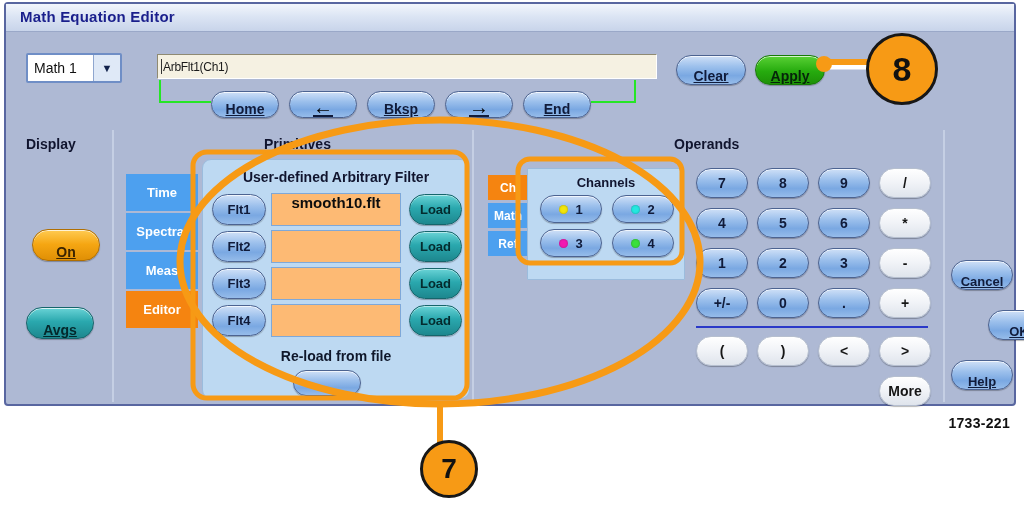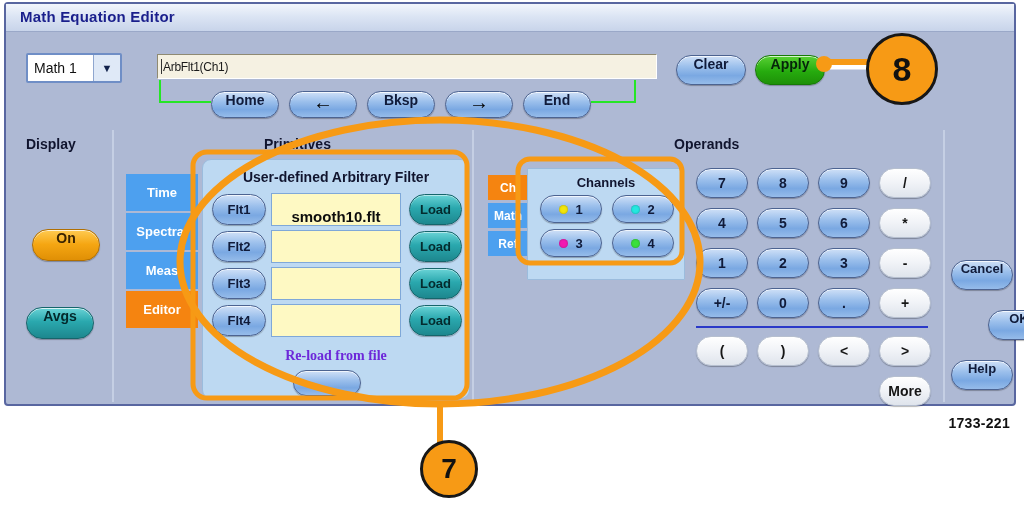--- a/index.html
+++ b/index.html
@@ -51,27 +51,27 @@
   }
   .eqfield .caret{width:1px;height:15px;background:#333;margin-left:3px;}
   .eqfield .eqtext{font-size:12px;color:#1a1a1a;padding-left:1px;letter-spacing:-0.3px;}
 
   
   .greenline{position:absolute;background:#25e625;}
 
   
   .pill{
     position:absolute;
-    display:flex;align-items:flex-start;justify-content:center;
+    display:flex;align-items:flex-end;justify-content:center;
     border-radius:999px;
     border:1px solid #4c6391;
     background:linear-gradient(to bottom,#cfe0f7 0%,#9cc0ec 38%,#7aa8e2 70%,#96bcea 100%);
     color:#101b3a;font-weight:bold;font-size:14px;
     box-shadow:0 1px 1px rgba(0,0,0,.28), inset 0 1px 0 rgba(255,255,255,.75);
-    box-sizing:border-box;cursor:pointer;user-select:none;
+    box-sizing:border-box;cursor:pointer;user-select:none;text-decoration:underline;
   }
   .pill.green{
     background:linear-gradient(to bottom,#59d135 0%,#26ab0e 55%,#1e9108 100%);
     border-color:#167a06;color:#05250a;
   }
   .pill.teal{
     background:linear-gradient(to bottom,#69d3d6 0%,#2aa8ae 45%,#1d878e 100%);
     border-color:#16656b;color:#03282b;
   }
   .pill.amber{
@@ -112,36 +112,36 @@
     position:absolute;left:9px;top:2px;width:54px;height:31px;
     display:flex;align-items:center;justify-content:center;
     border-radius:999px;border:1px solid #4c6391;
     background:linear-gradient(to bottom,#cfe0f7 0%,#9cc0ec 38%,#7aa8e2 70%,#96bcea 100%);
     color:#101b3a;font-weight:bold;font-size:13px;
     box-shadow:0 1px 1px rgba(0,0,0,.28), inset 0 1px 0 rgba(255,255,255,.7);
     box-sizing:border-box;cursor:pointer;
   }
   .fltinput{
     position:absolute;left:68px;top:1px;width:130px;height:33px;
-    background:#fef9c3;border:1px solid #7fa8d8;
-    box-sizing:border-box;display:flex;align-items:flex-end;justify-content:center;
+    background:#fdba74;border:1px solid #7fa8d8;
+    box-sizing:border-box;display:flex;align-items:flex-start;justify-content:center;
     font-size:15px;font-weight:bold;color:#0d0d0d;cursor:text;
   }
   .loadbtn{
     position:absolute;left:206px;top:2px;width:53px;height:31px;
     display:flex;align-items:center;justify-content:center;
     border-radius:999px;border:1px solid #16656b;
     background:linear-gradient(to bottom,#69d3d6 0%,#2aa8ae 45%,#1d878e 100%);
     color:#042b2e;font-weight:bold;font-size:13px;
     box-shadow:0 1px 1px rgba(0,0,0,.3), inset 0 1px 0 rgba(255,255,255,.5);
     box-sizing:border-box;cursor:pointer;
   }
   #reload-label{
     position:absolute;left:0;top:188px;width:100%;text-align:center;
-    font-size:14px;font-weight:bold;color:#6d28d9;font-family:Liberation Serif, serif;
+    font-size:14px;font-weight:bold;color:#0f172a;
   }
   #reload-btn{
     position:absolute;left:90px;top:210px;width:68px;height:26px;
     border-radius:999px;border:1px solid #4c6391;
     background:linear-gradient(to bottom,#cfe0f7 0%,#9cc0ec 38%,#7aa8e2 70%,#96bcea 100%);
     box-shadow:0 1px 1px rgba(0,0,0,.28), inset 0 1px 0 rgba(255,255,255,.7);
     box-sizing:border-box;cursor:pointer;
   }
 
   

